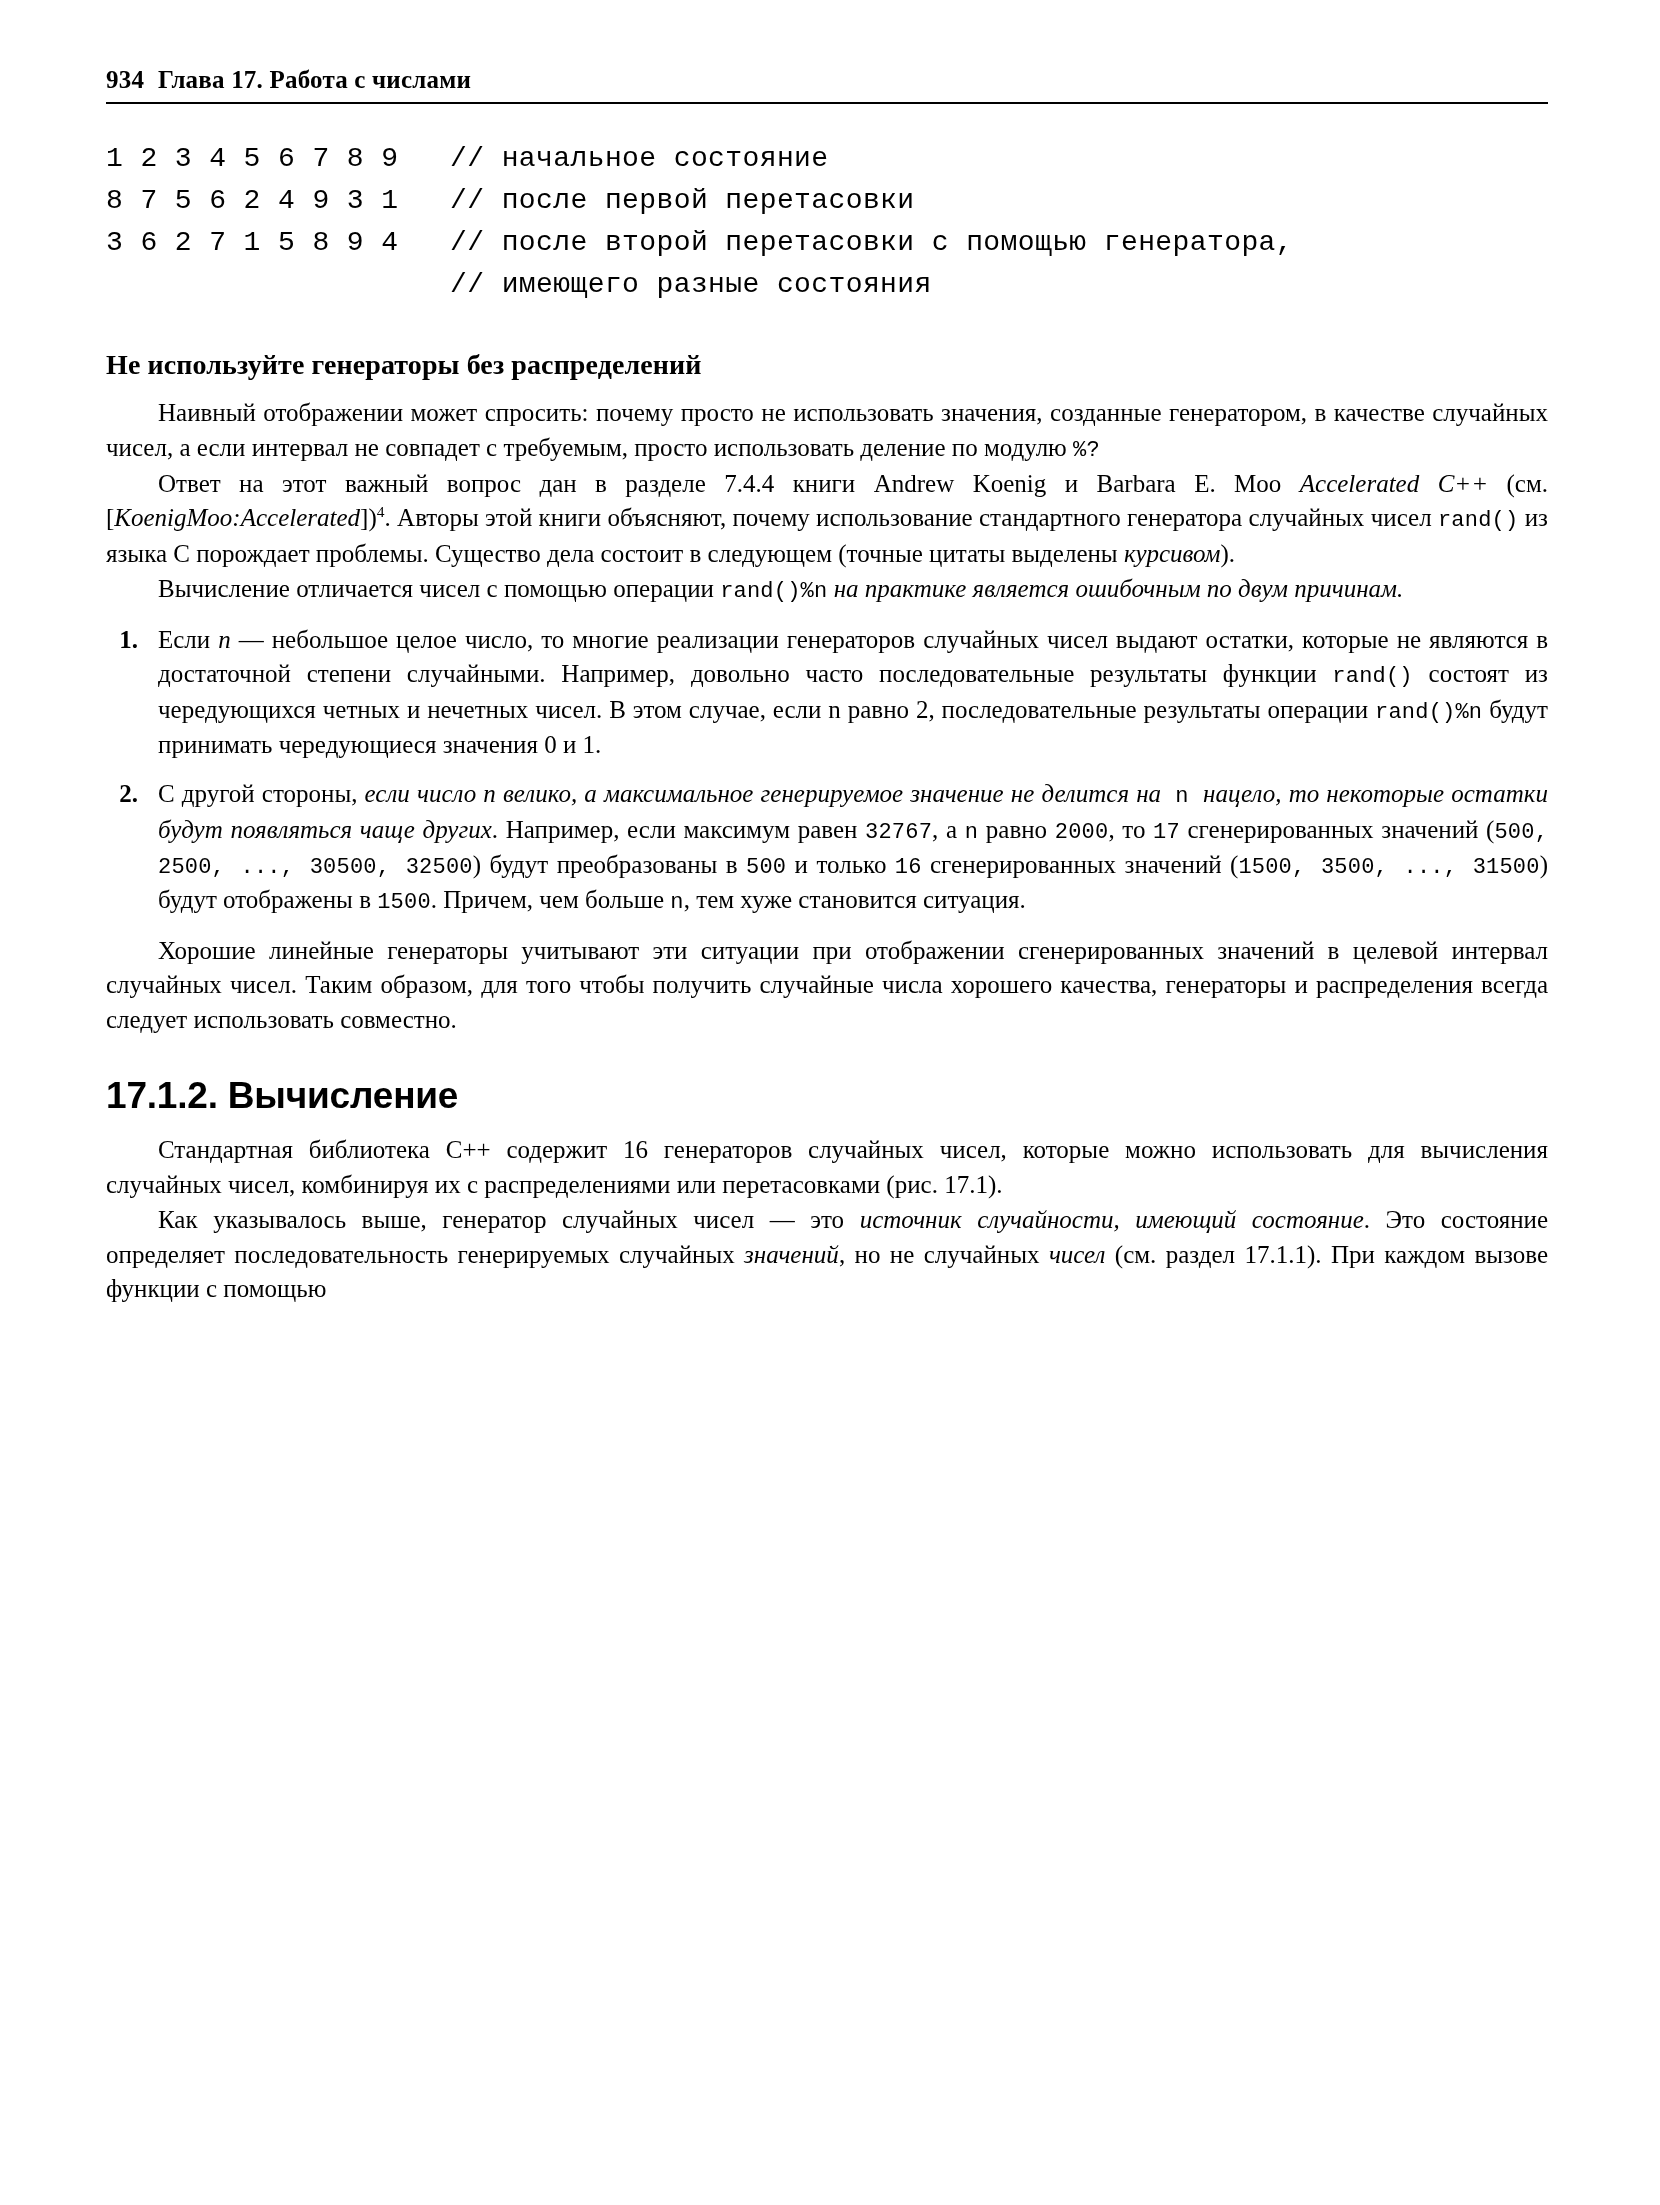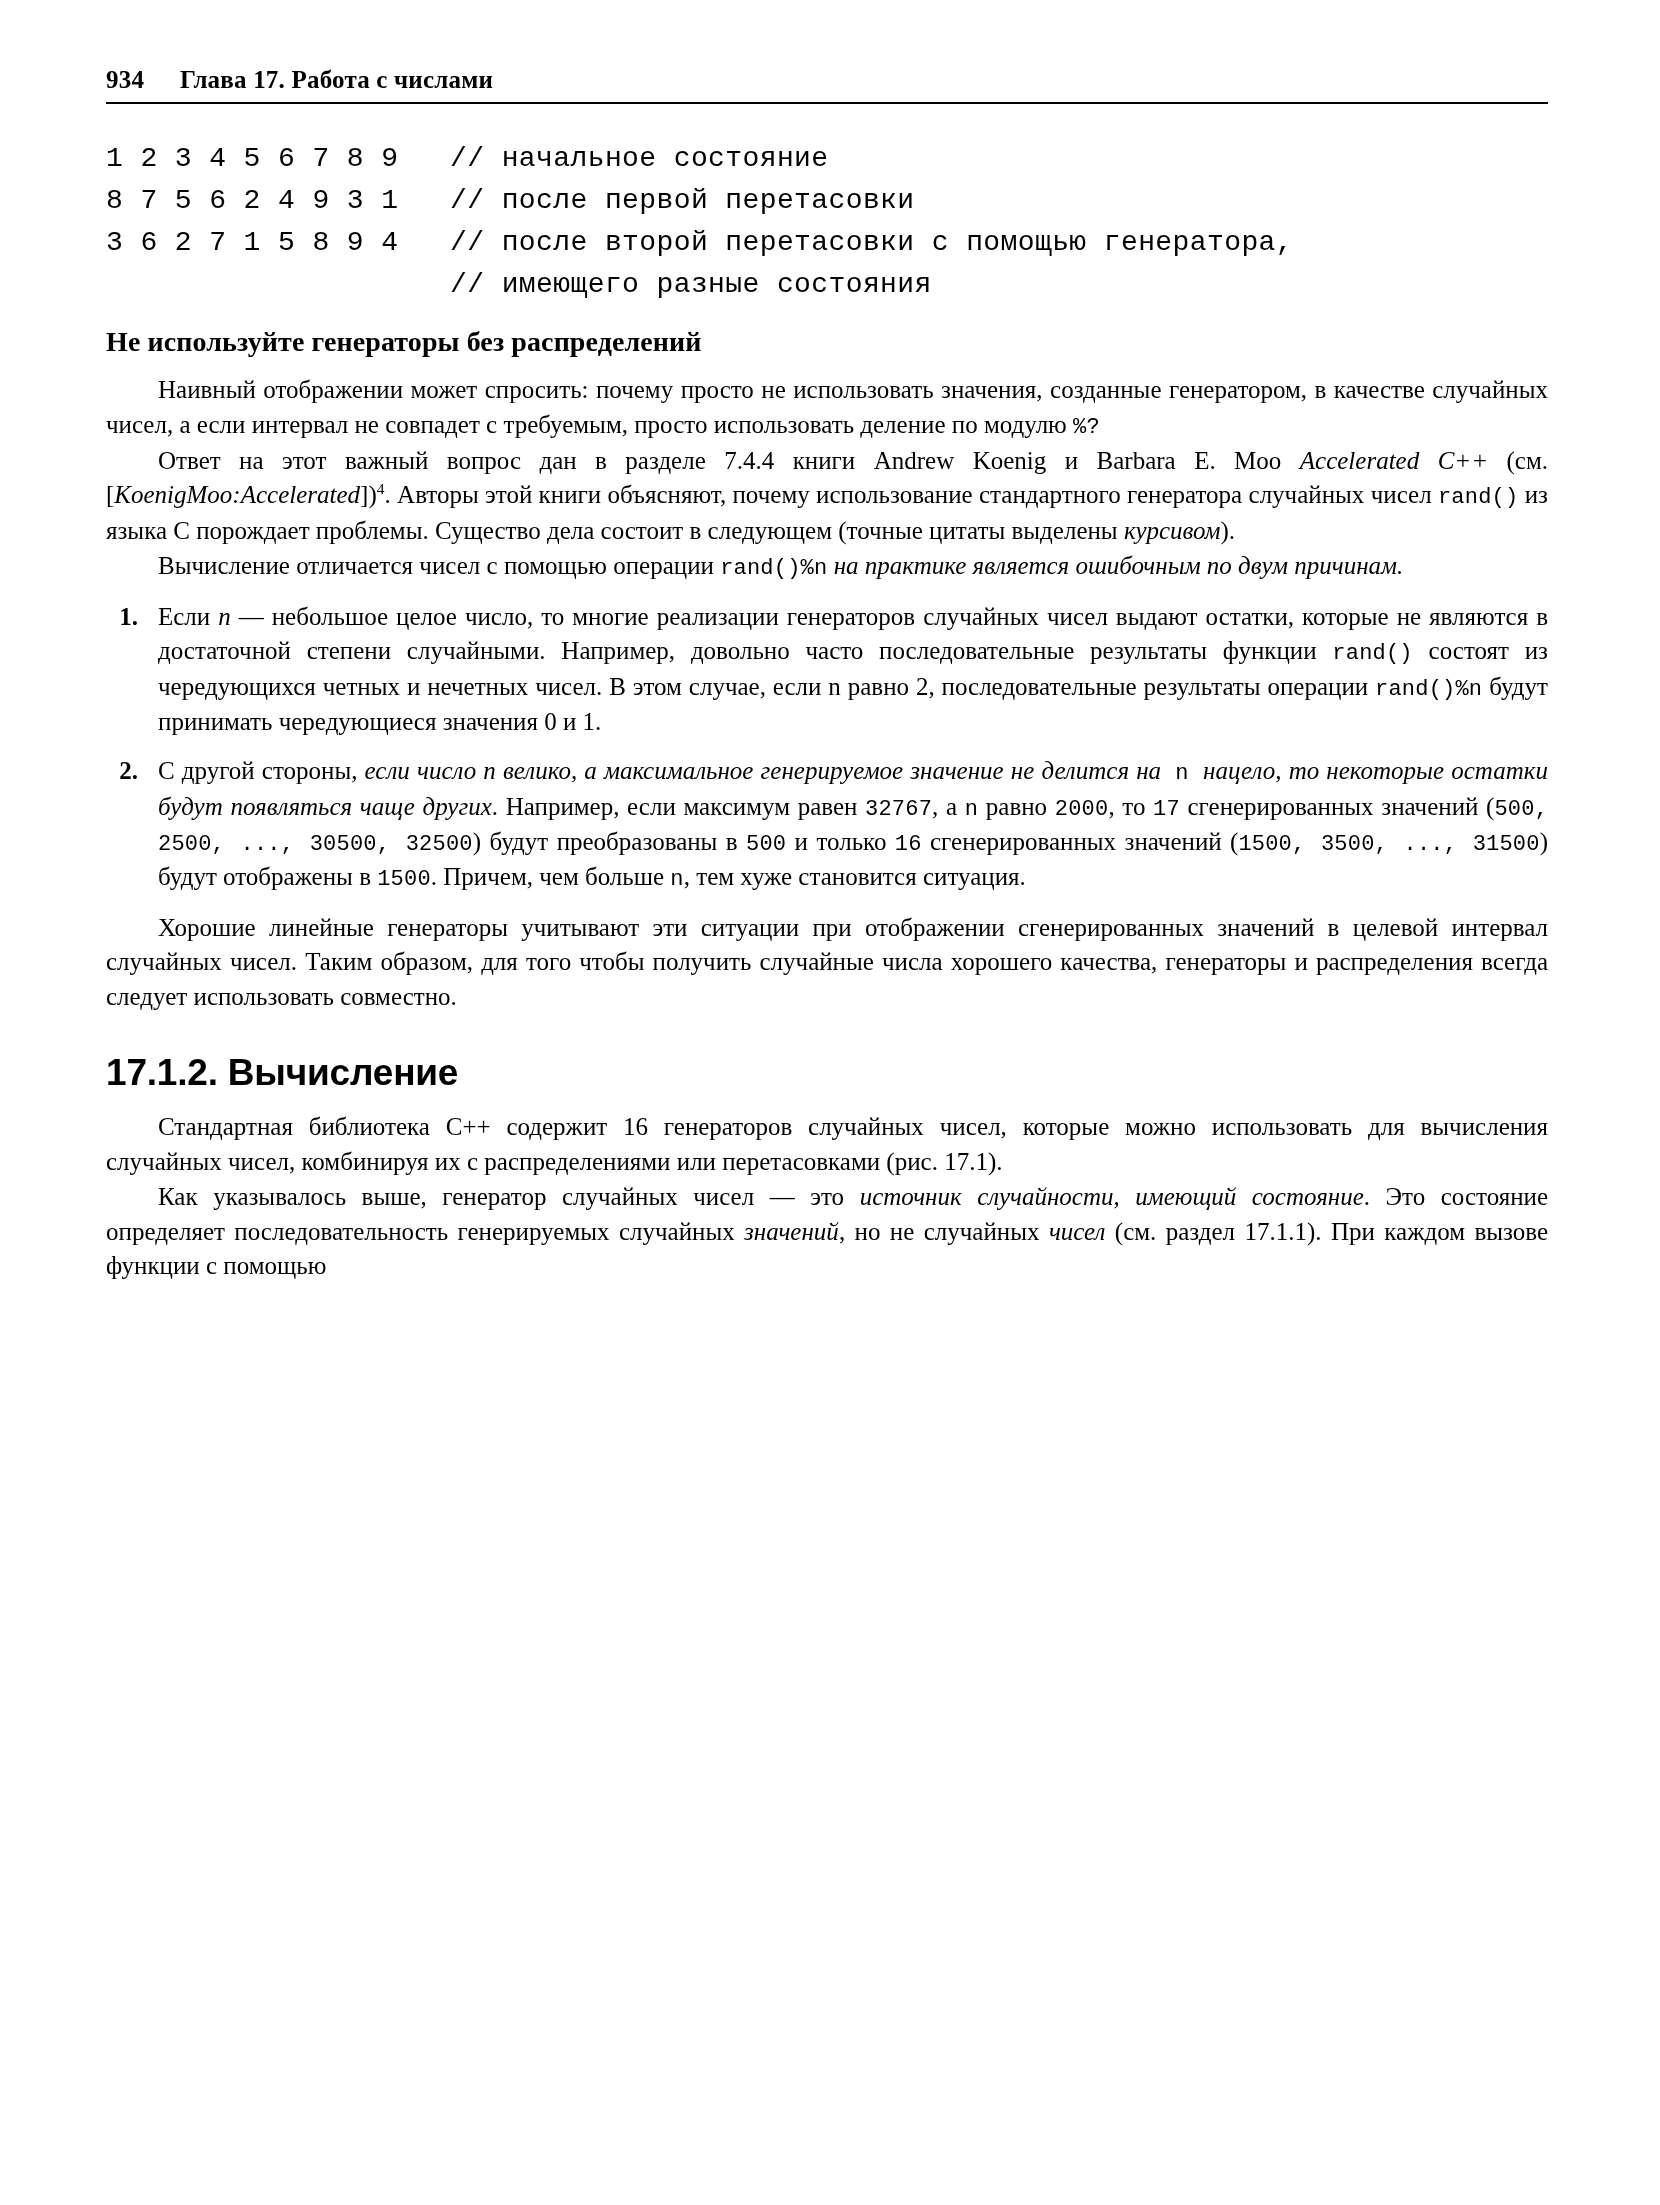--- a/index.html
+++ b/index.html
@@ -24,21 +24,21 @@
   .header {
     display: flex;
     align-items: baseline;
     font-family: "Liberation Serif", serif;
     font-size: 25px;
     font-weight: bold;
     letter-spacing: 0.2px;
     margin-bottom: 8px;
   }
   .header .folio {
-    margin-right: 36px;
+    margin-right: 14px;
   }
   .header .chap {
     font-weight: bold;
   }
   .rule {
     border: 0;
     border-top: 2.2px solid #000;
     margin: 0 0 34px 0;
   }
 
@@ -58,21 +58,21 @@
     line-height: 1.50;
     white-space: pre;
     letter-spacing: 0.4px;
     margin: 15px 0 13.2px 0;
   }
 
   h2.sub {
     font-family: "Liberation Serif", serif;
     font-size: 28px;
     font-weight: bold;
-    margin: 20px 0 15px 0;
+    margin: 43px 0 15px 0;
     letter-spacing: 0.1px;
   }
 
   h1.section {
     font-family: "Liberation Sans", sans-serif;
     font-size: 37px;
     font-weight: bold;
     margin: 38px 0 16px 0;
     letter-spacing: -0.2px;
   }

